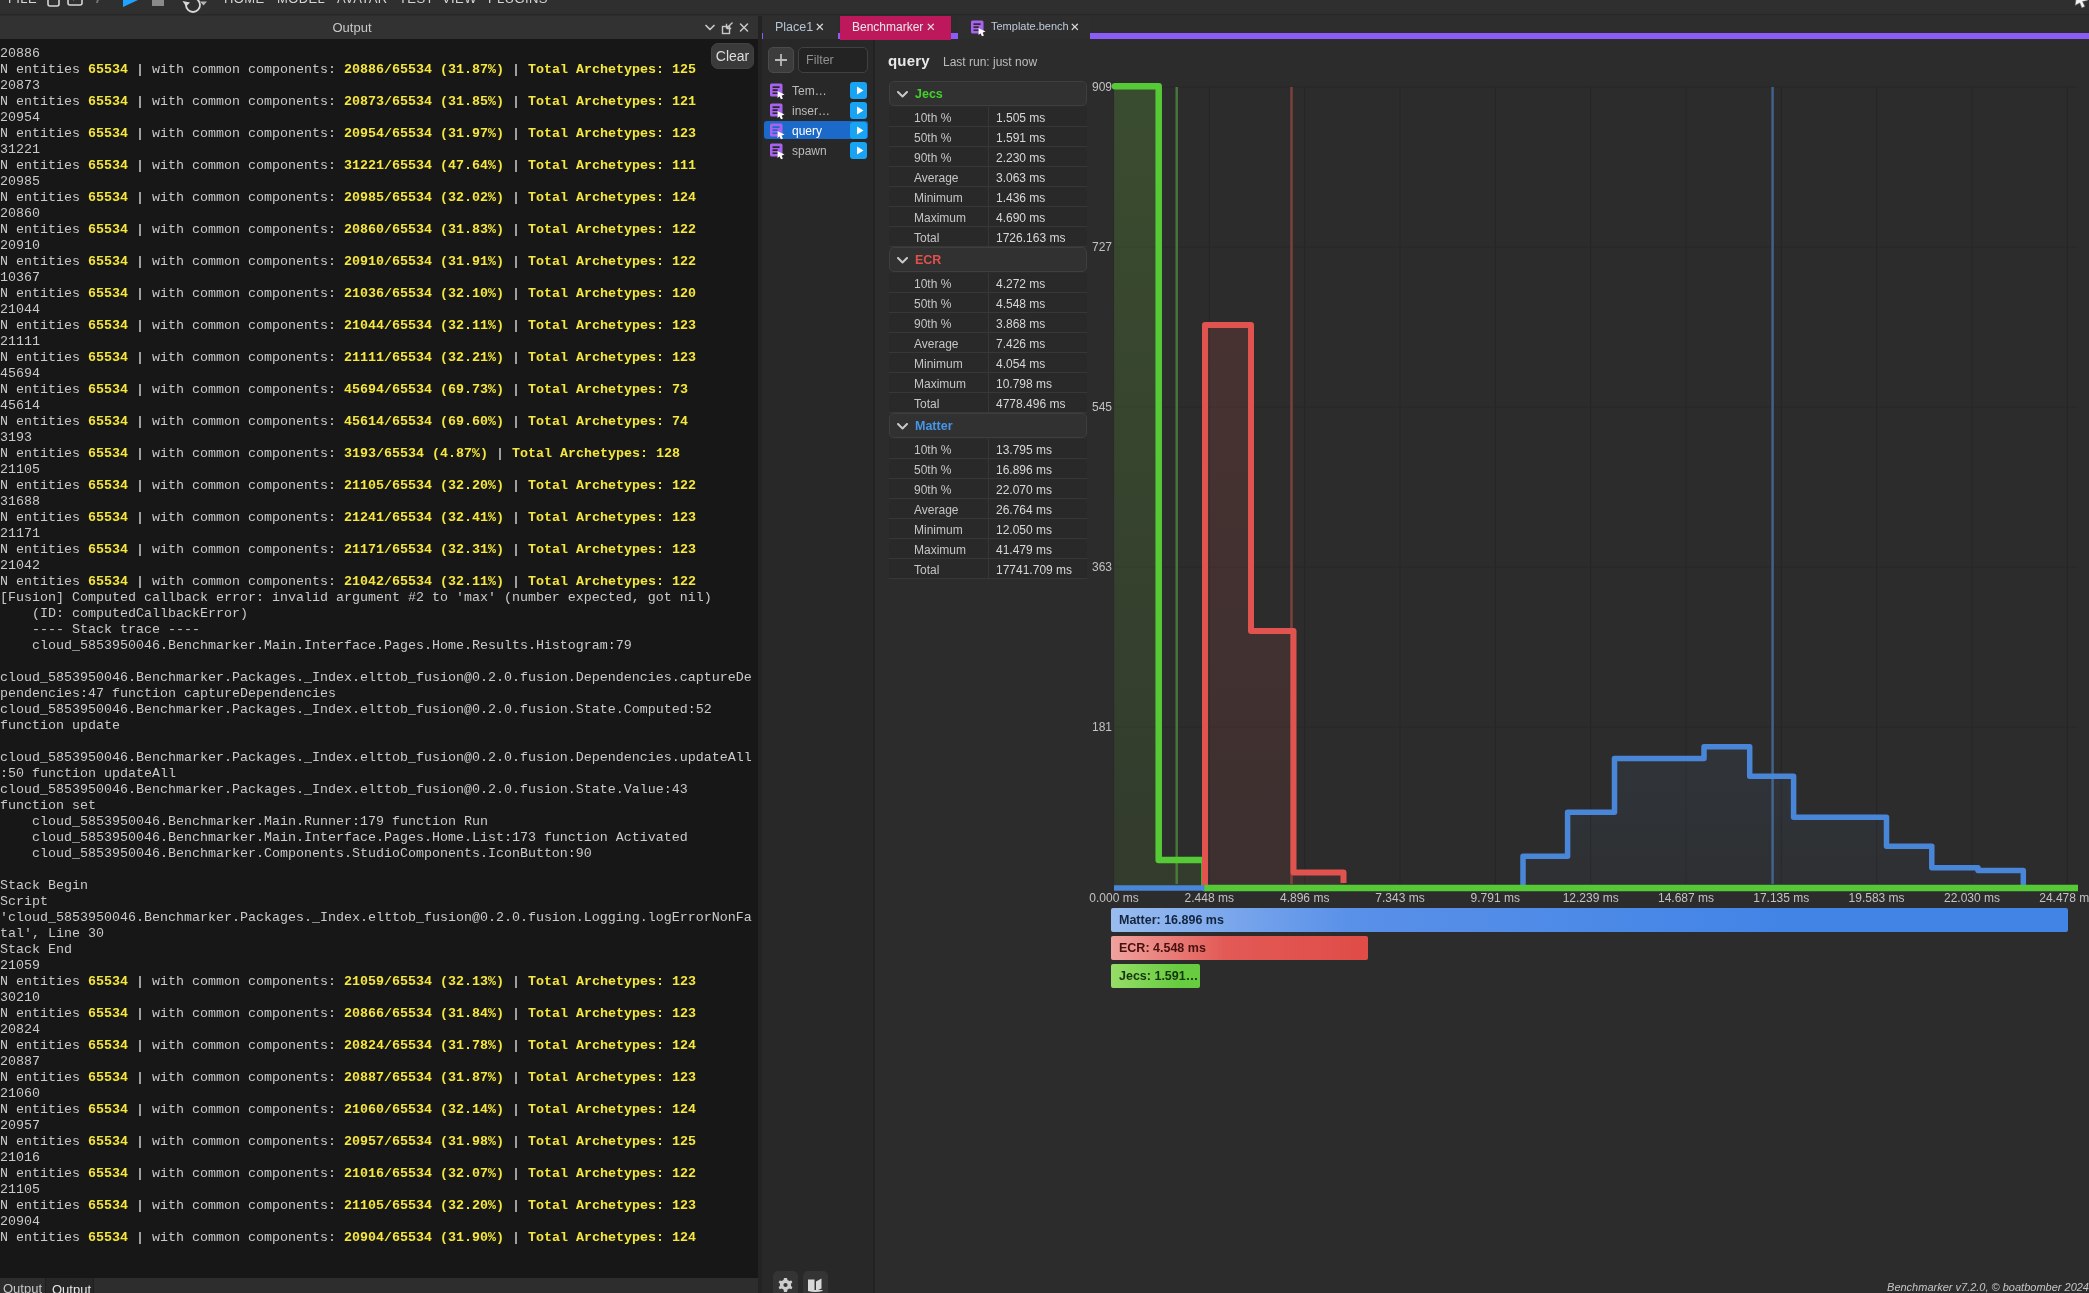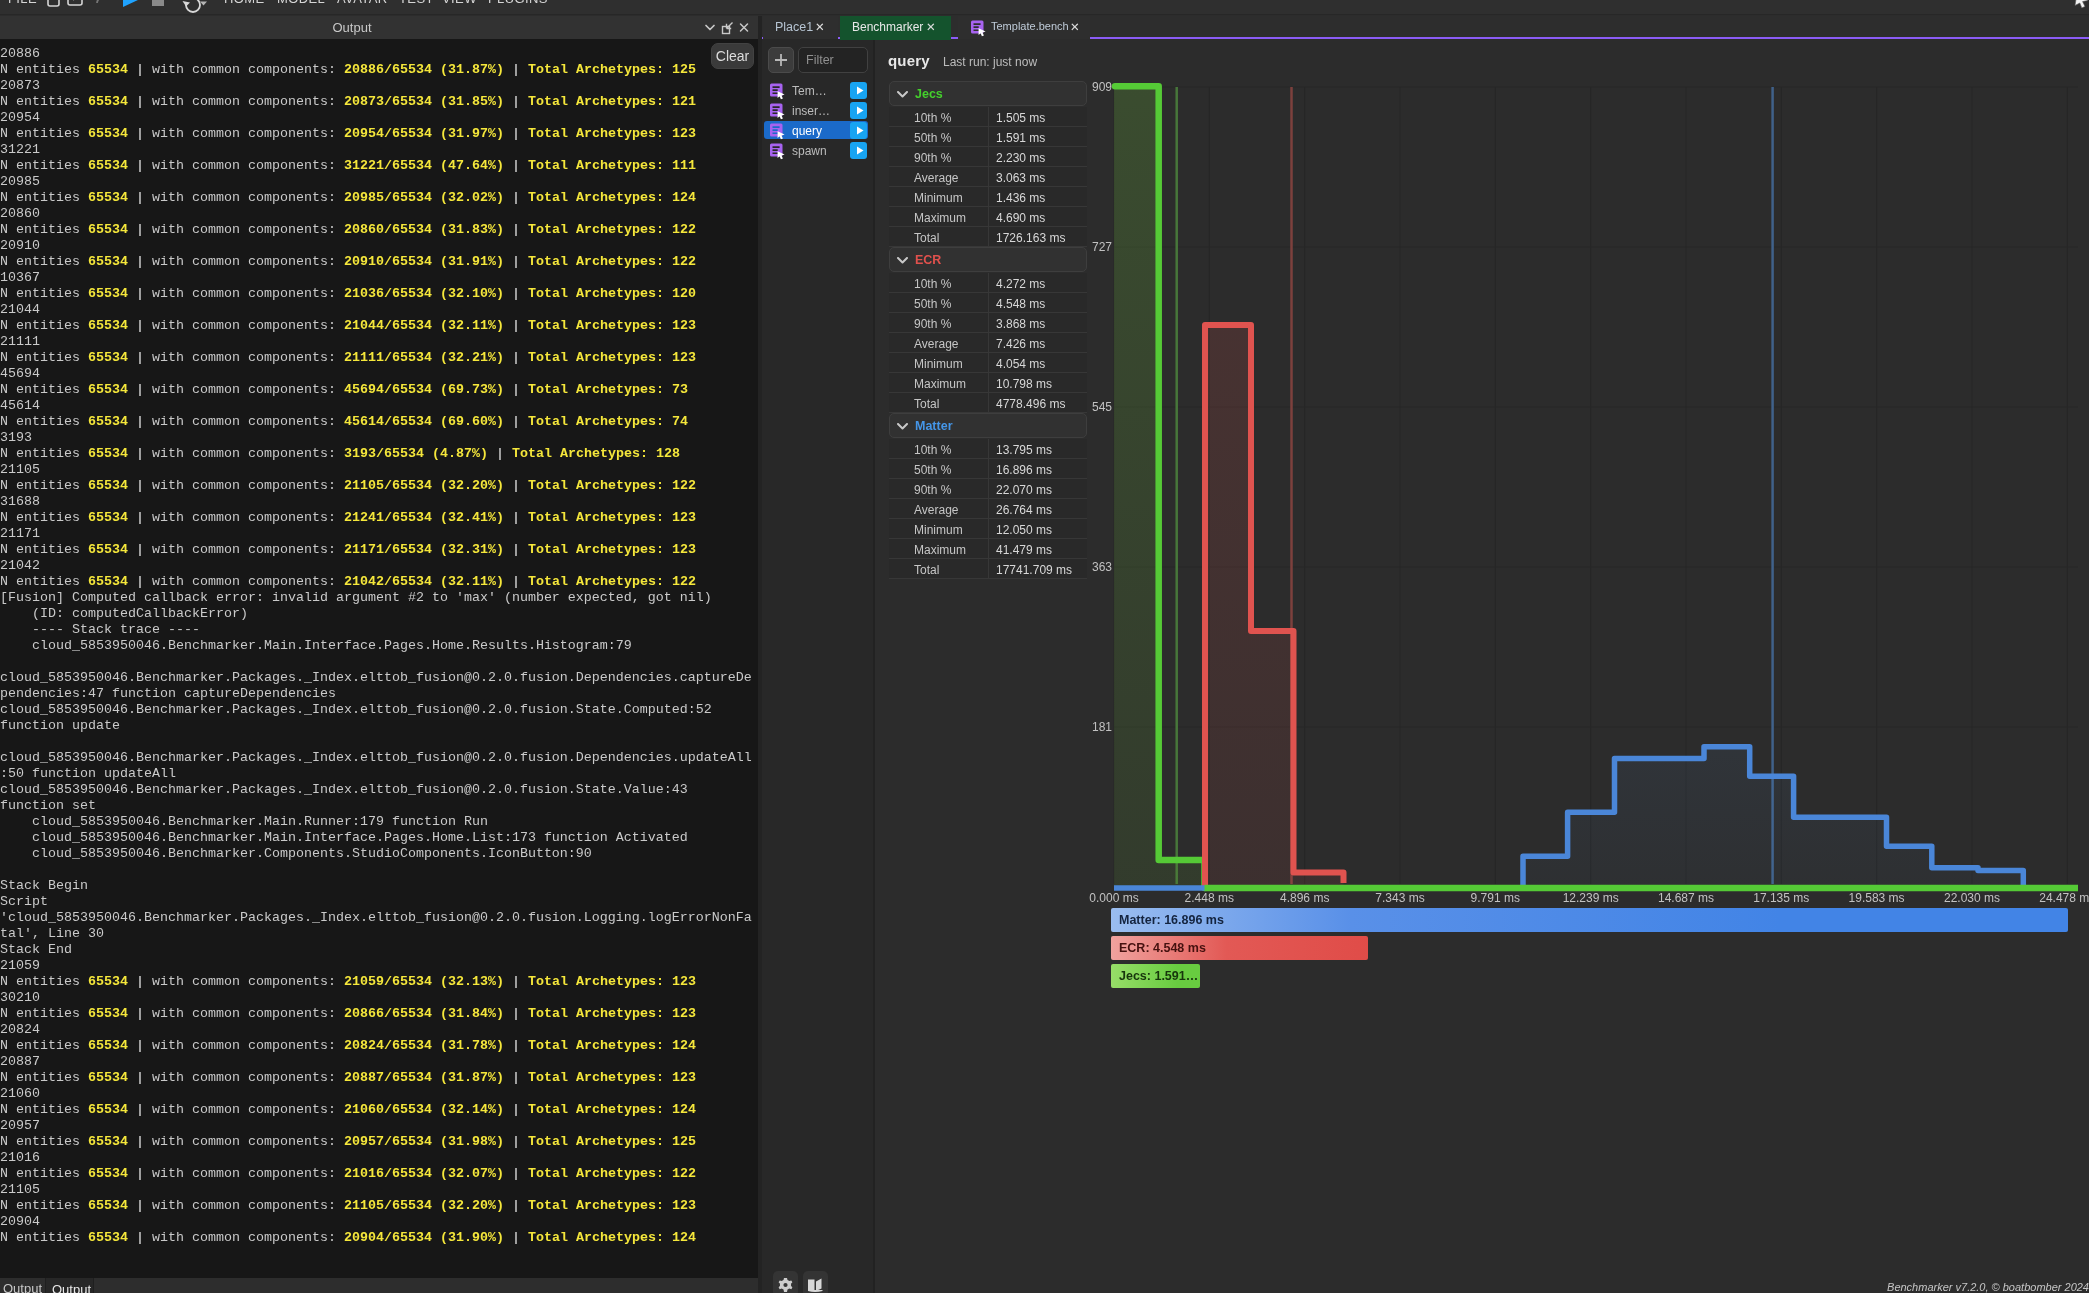--- a/index.html
+++ b/index.html
@@ -20,25 +20,25 @@
 #clearbtn { position:absolute; left:711px; top:4px; width:43px; height:26px; background:#3a3a3a;
   border:1px solid #424242; border-radius:7px; color:#dddddd; font-size:14px; text-align:center;
   line-height:24px; }
 #outtabs { position:absolute; left:0; bottom:0; width:758px; height:15px; background:#2d2d2d; overflow:hidden; }
 #outtabs .s { position:absolute; left:3px; top:3px; font-size:13px; color:#c6c6c6; }
 #outtabs .tab { position:absolute; left:45px; top:0px; width:49px; height:15px; background:#272727;
   border-left:1px solid #1f1f1f; border-right:1px solid #1f1f1f; }
 #outtabs .tab span { position:absolute; left:6px; top:4px; font-size:13px; color:#e8e8e8; }
 #rdivider { position:absolute; left:758px; top:16px; width:4px; height:1277px; background:#232323; }
 #rpanel { position:absolute; left:762px; top:16px; width:1327px; height:1277px; background:#2c2c2c; }
-#tabbar { position:absolute; left:0; top:0; width:1327px; height:23px; background:#2d2d2d; border-bottom:2px solid #8b5cf6; z-index:5;}
+#tabbar { position:absolute; left:0; top:0; width:1327px; height:23px; background:#2d2d2d; border-bottom:6px solid #8b5cf6; z-index:5;}
 .dtab { position:absolute; top:0; height:23px; font-size:13px; color:#b6c4d2; }
 .dtab .x { color:#b0b0b0; font-size:12px; }
 #tab1 { left:1px; width:75px; background:#2e2e2e; font-size:12.5px; }
-#tab2 { left:78px; width:111px; background:#14532d; color:#e8e8e8; font-size:12px; height:24px; z-index:3; }
+#tab2 { left:78px; width:111px; background:#be185d; color:#e8e8e8; font-size:12px; height:24px; z-index:3; }
 #tab3 { left:196px; width:132px; background:#2e2e2e; color:#bfcbd8; white-space:nowrap; font-size:11px; }
 .dtab span.tx { position:absolute; top:4px; }
 .dtab span.x { position:absolute; top:4px; font-size:11.5px; color:#e0e0e0; }
 #sidebar { position:absolute; left:0; top:22px; width:113px; height:1255px; background:#282828;
   border-right:2px solid #222222; }
 #plusbtn { position:absolute; left:6px; top:9px; width:26px; height:26px; background:#3c3c3c;
   border:1px solid #4b4b4b; border-radius:5px; }
 #filter { position:absolute; left:36px; top:9px; width:70px; height:26px; background:#232323;
   border:1px solid #414141; border-radius:5px; color:#909090; font-size:12.5px; line-height:24px; padding-left:7px; }
 .itm { position:absolute; left:2px; width:104px; height:18px; border-radius:3px; }

